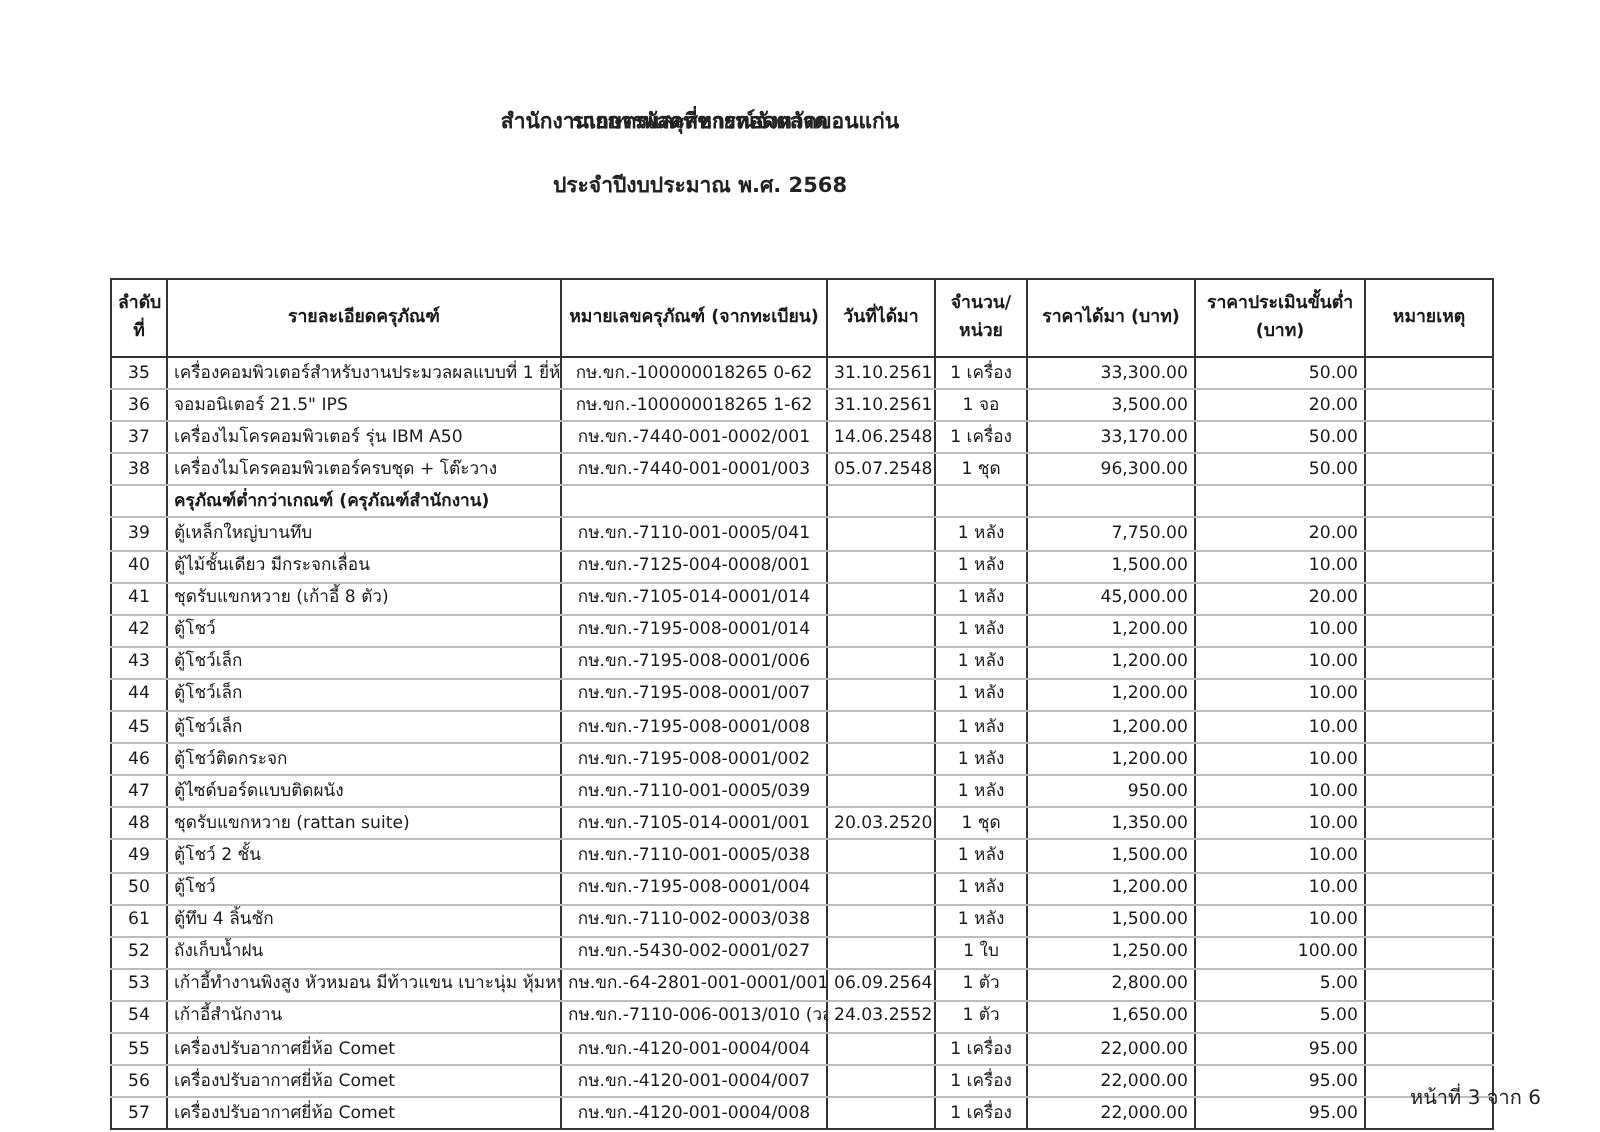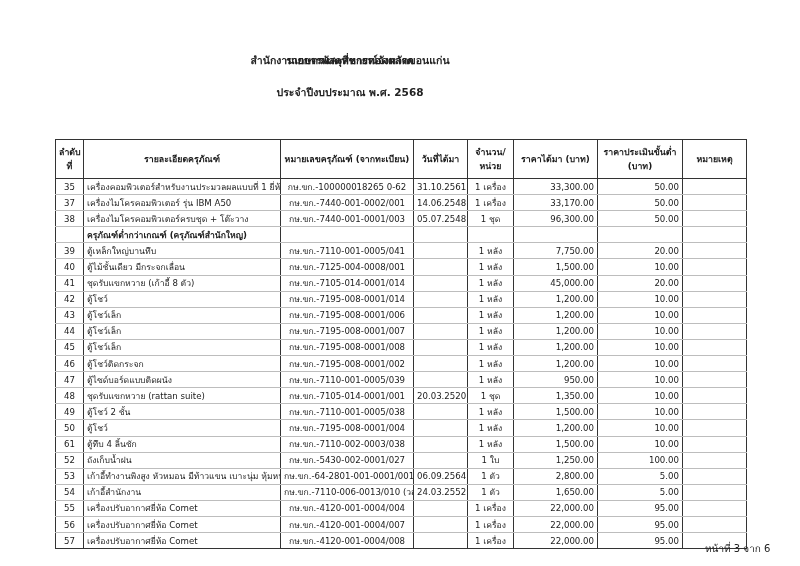--- a/index.html
+++ b/index.html
@@ -69,20 +69,30 @@
         <td class="c">35</td>
         <td class="l">เครื่องคอมพิวเตอร์สำหรับงานประมวลผลแบบที่ 1 ยี่ห้อ Dell</td>
         <td class="c">กษ.ขก.-100000018265 0-62</td>
         <td class="c">31.10.2561</td>
         <td class="c">1 เครื่อง</td>
         <td class="r">33,300.00</td>
         <td class="r">50.00</td>
         <td class="l"></td>
       </tr>
       <tr>
+        <td class="c">36</td>
+        <td class="l">จอมอนิเตอร์ 21.5" IPS</td>
+        <td class="c">กษ.ขก.-100000018265 1-62</td>
+        <td class="c">31.10.2561</td>
+        <td class="c">1 จอ</td>
+        <td class="r">3,500.00</td>
+        <td class="r">20.00</td>
+        <td class="l"></td>
+      </tr>
+      <tr>
         <td class="c">37</td>
         <td class="l">เครื่องไมโครคอมพิวเตอร์ รุ่น IBM A50</td>
         <td class="c">กษ.ขก.-7440-001-0002/001</td>
         <td class="c">14.06.2548</td>
         <td class="c">1 เครื่อง</td>
         <td class="r">33,170.00</td>
         <td class="r">50.00</td>
         <td class="l"></td>
       </tr>
       <tr>
@@ -90,21 +100,21 @@
         <td class="l">เครื่องไมโครคอมพิวเตอร์ครบชุด + โต๊ะวาง</td>
         <td class="c">กษ.ขก.-7440-001-0001/003</td>
         <td class="c">05.07.2548</td>
         <td class="c">1 ชุด</td>
         <td class="r">96,300.00</td>
         <td class="r">50.00</td>
         <td class="l"></td>
       </tr>
       <tr>
         <td class="c"></td>
-        <td class="l bold">ครุภัณฑ์ต่ำกว่าเกณฑ์ (ครุภัณฑ์สำนักใหญ)</td>
+        <td class="l bold">ครุภัณฑ์ต่ำกว่าเกณฑ์ (ครุภัณฑ์สำนักงาน)</td>
         <td class="c"></td>
         <td class="c"></td>
         <td class="c"></td>
         <td class="r"></td>
         <td class="r"></td>
         <td class="l"></td>
       </tr>
       <tr>
         <td class="c">39</td>
         <td class="l">ตู้เหล็กใหญ่บานทึบ</td>

